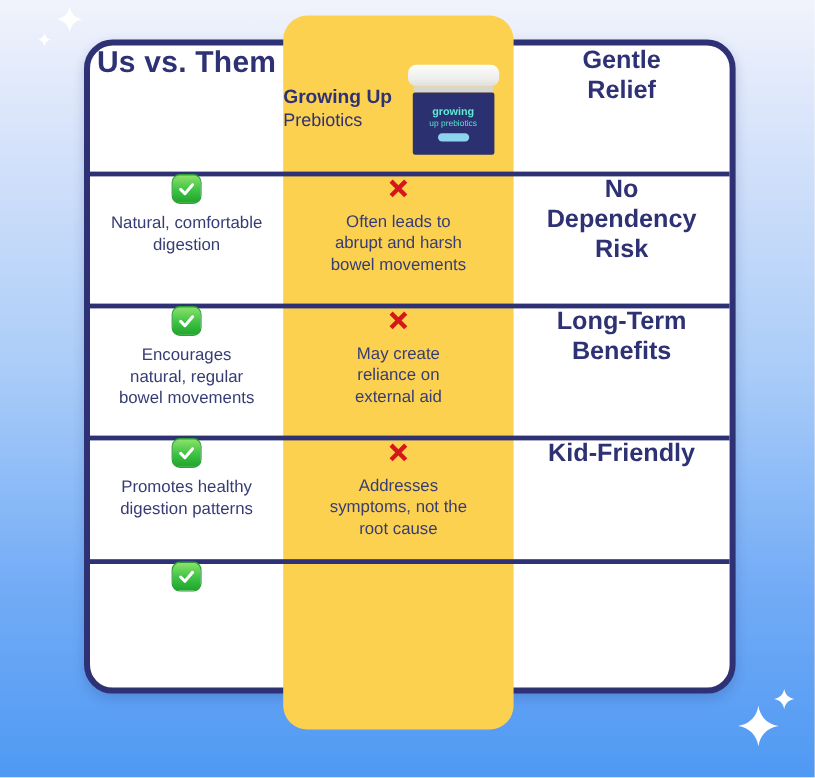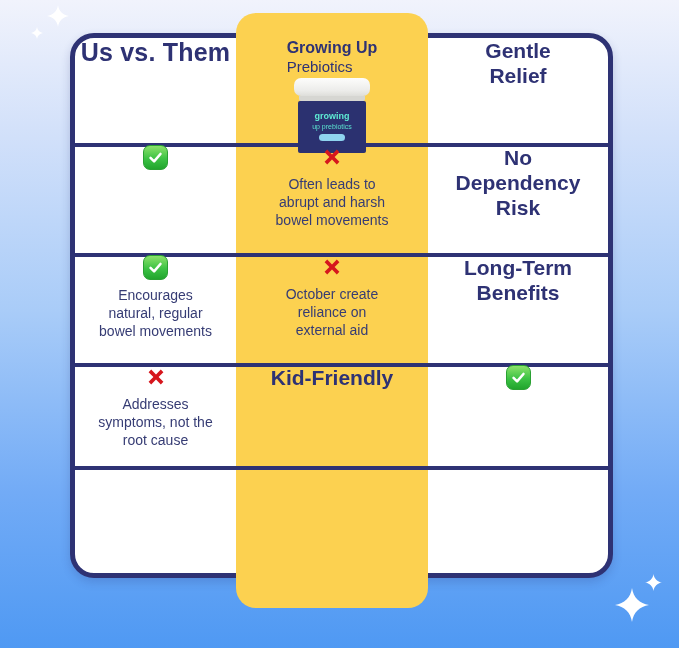--- a/index.html
+++ b/index.html
@@ -34,21 +34,21 @@
 
   .grid {
     position:absolute; left:75px; top:38px; width:533px; height:535px; z-index:4;
     display:grid; grid-template-columns:161px 192px 180px;
     grid-template-rows:107px 110px 110px 103px 105px;
   }
   .cell { display:flex; flex-direction:column; align-items:center; text-align:center; }
 
   .table-title { font-size:25px; font-weight:bold; color:#2e3274; letter-spacing:0.2px; }
 
-  .head-prod { flex-direction:column; gap:1px; }
+  .head-prod { flex-direction:row; gap:13px; }
   .brand { text-align:left; color:#2e3274; line-height:1.25; }
   .brand b { display:block; font-size:16px; }
   .brand span { display:block; font-size:15px; }
 
   .feature {
     font-size:21px; font-weight:bold; color:#2e3274; line-height:1.2;
     white-space:pre-line;
   }
   .cell-text { font-size:14px; color:#363c74; line-height:1.3; white-space:pre-line; margin-top:6px; }
 
@@ -136,20 +136,22 @@
     <div class="cell">
       <div class="feature">Gentle
 Relief</div>
     </div>
     <div class="cell">
       <div class="check-icon">
           <svg width="17" height="17" viewBox="0 0 24 24">
             <path d="M5 12.5 L10 17.5 L19 7" stroke="#ffffff" stroke-width="3.6" fill="none" stroke-linecap="round" stroke-linejoin="round"></path>
           </svg>
         </div>
+      <div class="cell-text">Natural, comfortable
+digestion</div>
     </div>
     <div class="cell">
       <svg class="x-icon" viewBox="0 0 24 24">
           <path d="M4.6 7.2 L7.2 4.6 L12 9.4 L16.8 4.6 L19.4 7.2 L14.6 12 L19.4 16.8 L16.8 19.4 L12 14.6 L7.2 19.4 L4.6 16.8 L9.4 12 Z" fill="#d6161d"></path>
         </svg>
       <div class="cell-text">Often leads to
 abrupt and harsh
 bowel movements</div>
     </div>
 
@@ -165,28 +167,37 @@
           </svg>
         </div>
       <div class="cell-text">Encourages
 natural, regular
 bowel movements</div>
     </div>
     <div class="cell">
       <svg class="x-icon" viewBox="0 0 24 24">
           <path d="M4.6 7.2 L7.2 4.6 L12 9.4 L16.8 4.6 L19.4 7.2 L14.6 12 L19.4 16.8 L16.8 19.4 L12 14.6 L7.2 19.4 L4.6 16.8 L9.4 12 Z" fill="#d6161d"></path>
         </svg>
-      <div class="cell-text">October create
+      <div class="cell-text">May create
 reliance on
 external aid</div>
     </div>
 
     <div class="cell">
       <div class="feature">Long-Term
 Benefits</div>
+    </div>
+    <div class="cell">
+      <div class="check-icon">
+          <svg width="17" height="17" viewBox="0 0 24 24">
+            <path d="M5 12.5 L10 17.5 L19 7" stroke="#ffffff" stroke-width="3.6" fill="none" stroke-linecap="round" stroke-linejoin="round"></path>
+          </svg>
+        </div>
+      <div class="cell-text">Promotes healthy
+digestion patterns</div>
     </div>
     <div class="cell">
       <svg class="x-icon" viewBox="0 0 24 24">
           <path d="M4.6 7.2 L7.2 4.6 L12 9.4 L16.8 4.6 L19.4 7.2 L14.6 12 L19.4 16.8 L16.8 19.4 L12 14.6 L7.2 19.4 L4.6 16.8 L9.4 12 Z" fill="#d6161d"></path>
         </svg>
       <div class="cell-text">Addresses
 symptoms, not the
 root cause</div>
     </div>
 

